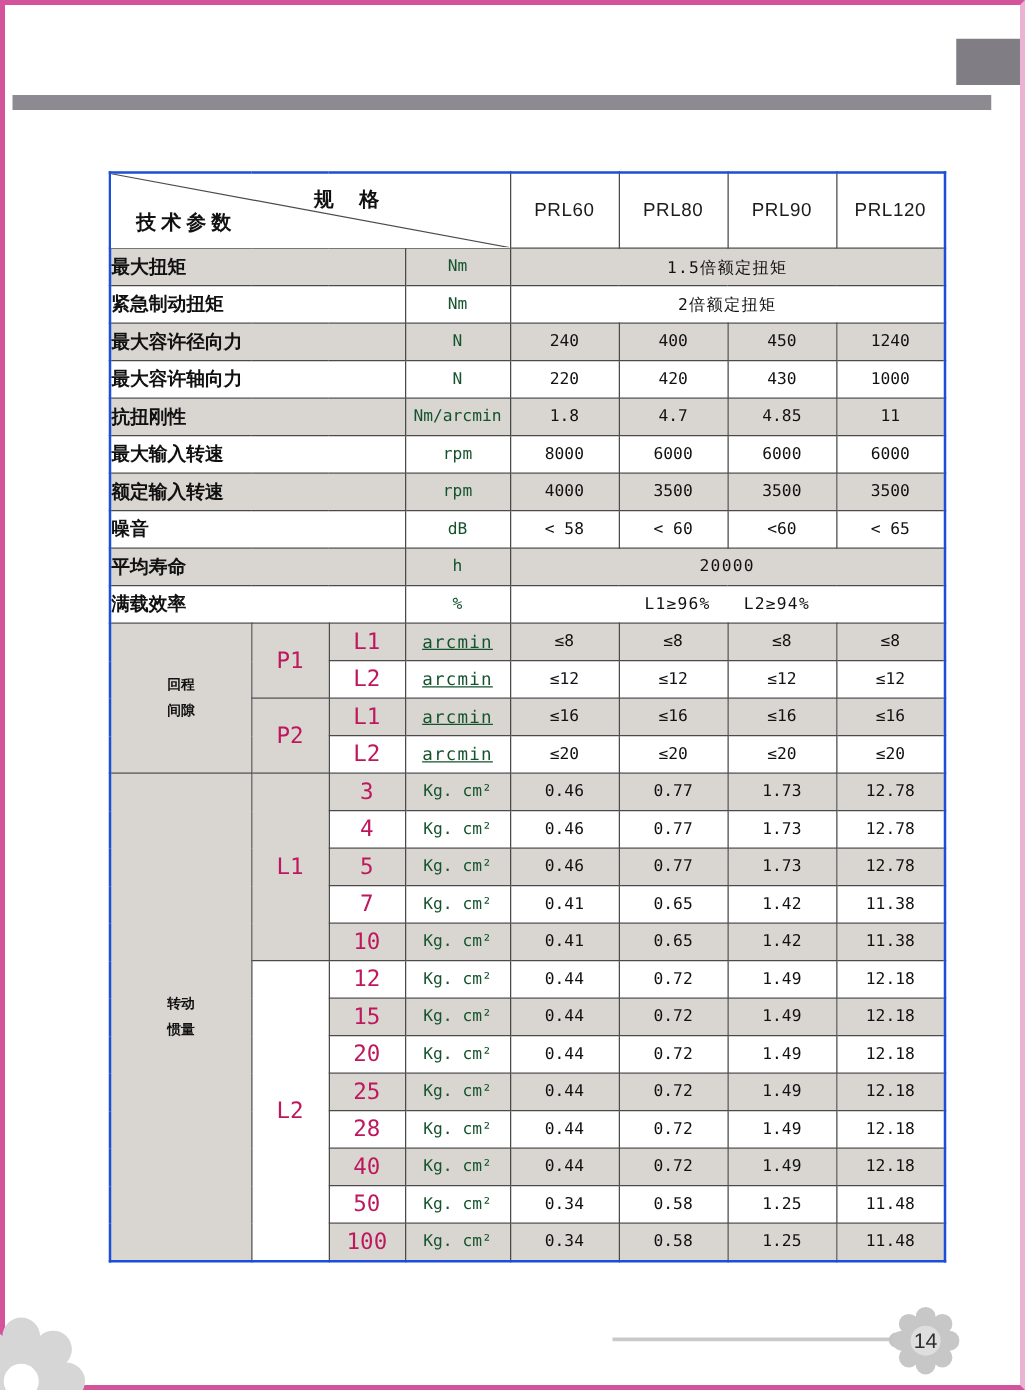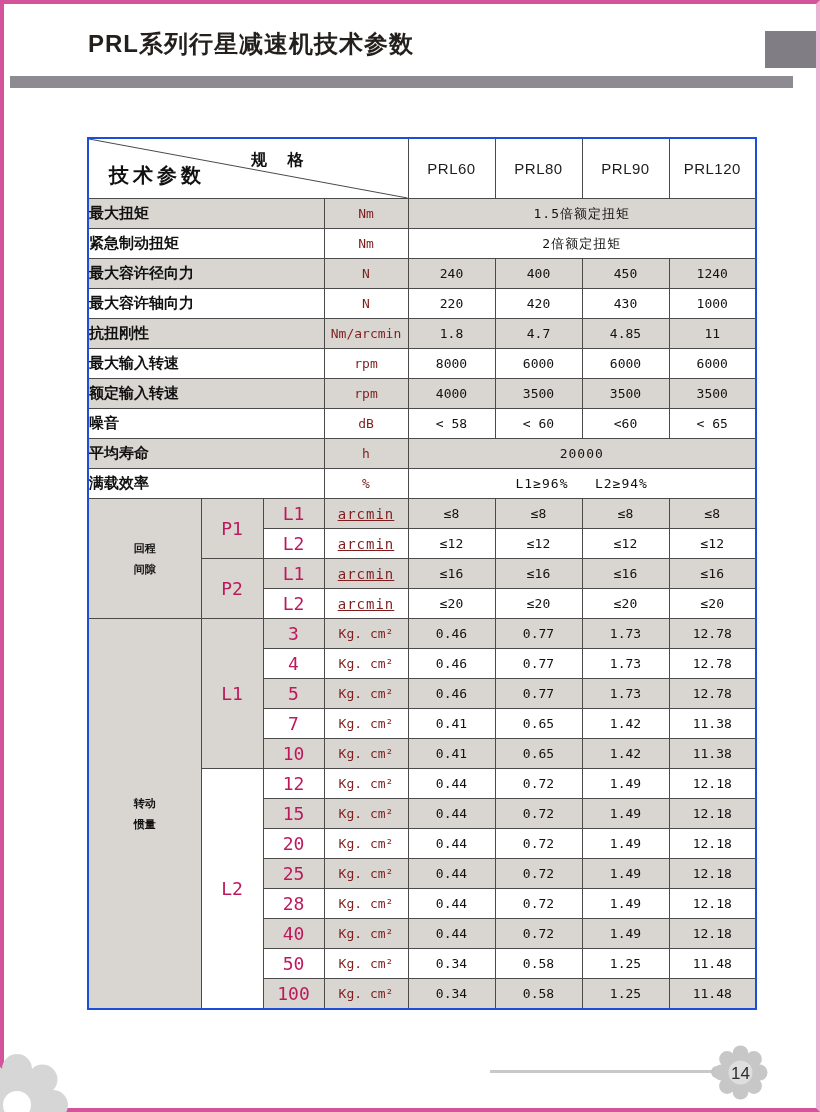--- a/index.html
+++ b/index.html
@@ -16,41 +16,40 @@
   table{border-collapse:collapse;table-layout:fixed;width:668px;border:2px solid #1d4ed8;}
   td,th{border:1px solid #4a4a4a;padding:0;text-align:center;vertical-align:middle;
         background:#fff;overflow:hidden;}
   td{height:29px;}
   tr.g td{background:#d9d6d1;}
   td.w{background:#fff;}
   th{height:59px;font-size:15px;font-weight:normal;color:#1c1c1c;letter-spacing:.5px;}
   th.corner{position:relative;}
   th.corner svg{position:absolute;left:0;top:0;width:100%;height:100%;display:block;}
   .ct{position:absolute;top:11px;left:162px;font-size:16px;font-weight:bold;letter-spacing:8px;color:#111;}
-  .cb{position:absolute;bottom:9px;left:20px;font-size:20px;font-weight:bold;letter-spacing:4px;color:#111;}
+  .cb{position:absolute;bottom:9px;left:20px;font-size:16px;font-weight:bold;letter-spacing:4px;color:#111;}
   td.lab{text-align:left;}
   .c1{display:inline-block;width:112px;text-align:left;font-size:15px;font-weight:bold;color:#111;}
   td.grp{font-size:11px;font-weight:bold;color:#111;white-space:pre-line;line-height:1.9;}
   td.sub{font-family:"DejaVu Sans Mono","Liberation Mono",monospace;font-size:18px;color:#be185d;}
-  td.unit{font-family:"DejaVu Sans Mono","Liberation Mono",monospace;font-size:13px;color:#7f1d1d;}
+  td.unit{font-family:"DejaVu Sans Mono","Liberation Mono",monospace;font-size:13px;color:#14532d;}
   td.arc{font-size:14px;letter-spacing:1px;text-decoration:underline;}
   td.val{font-family:"DejaVu Sans Mono","Liberation Mono",monospace;font-size:13px;color:#111;}
   td.merged{white-space:pre;letter-spacing:1px;}
 
   .fline{position:absolute;left:490px;top:1070px;width:224px;height:3px;background:#c9c9c9;z-index:2;}
   .fdot{position:absolute;left:711px;top:1066px;width:12px;height:12px;border-radius:50%;background:#c4c4c4;z-index:2;}
   .pggear{position:absolute;left:712px;top:1044px;z-index:3;}
   .pggear text{font-family:"Liberation Sans","DejaVu Sans",sans-serif;font-size:17px;fill:#2e2e2e;}
   .wmgear{position:absolute;left:-38px;top:1050px;z-index:6;}
 </style>
 </head>
 <body>
 
 <div class="page">
-  <div class="title">PRL系列行星减速机技术参数</div>
   <div class="hbar"></div>
   <div class="htab"></div>
 
   <div class="tblwrap">
     <table>
       <colgroup>
         <col style="width:113px">
           <col style="width:62px">
           <col style="width:61px">
           <col style="width:84px">

